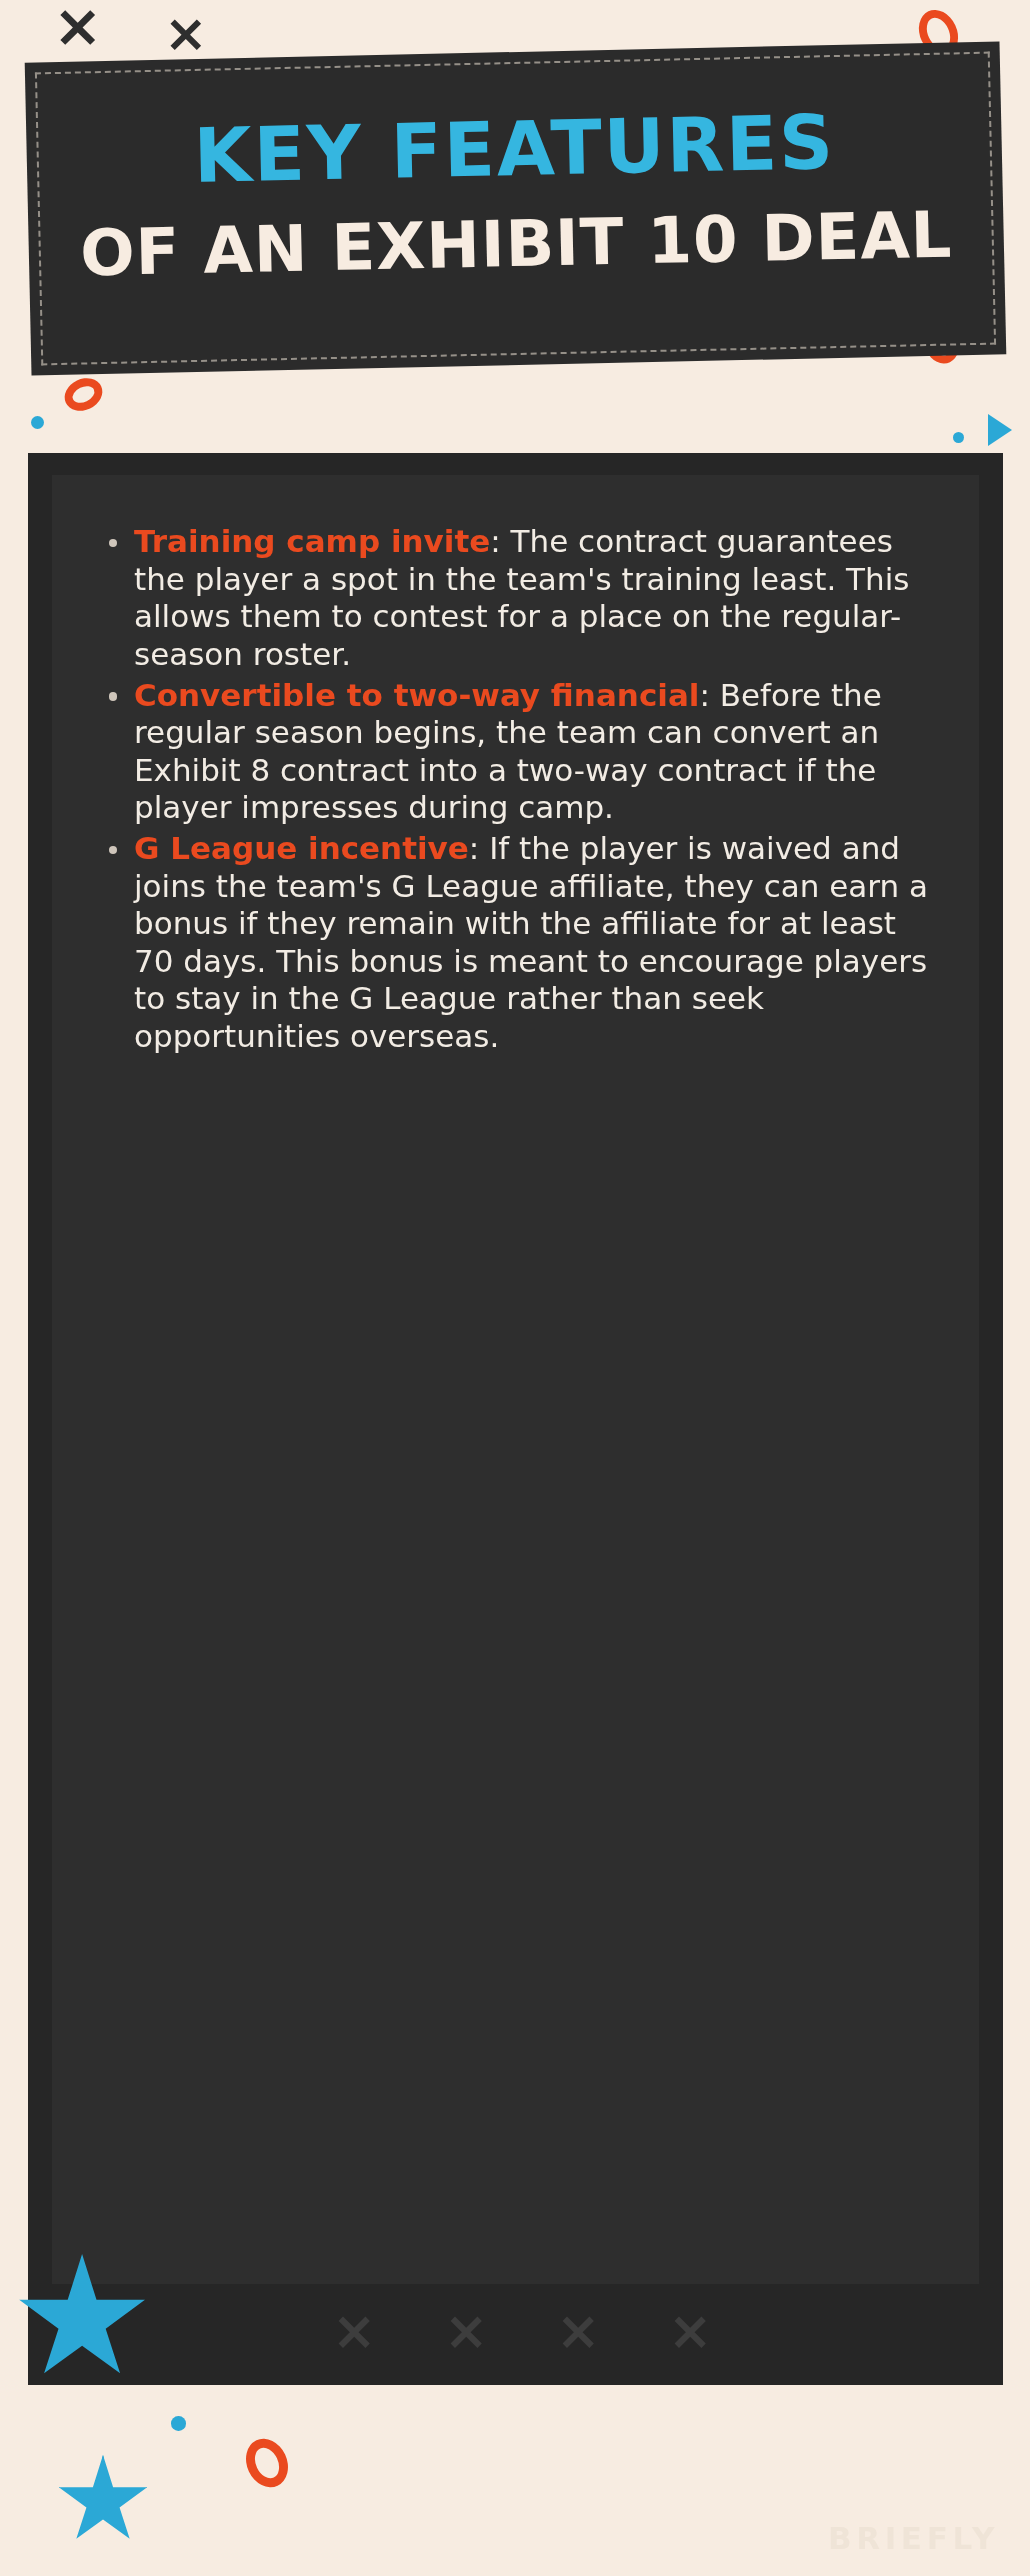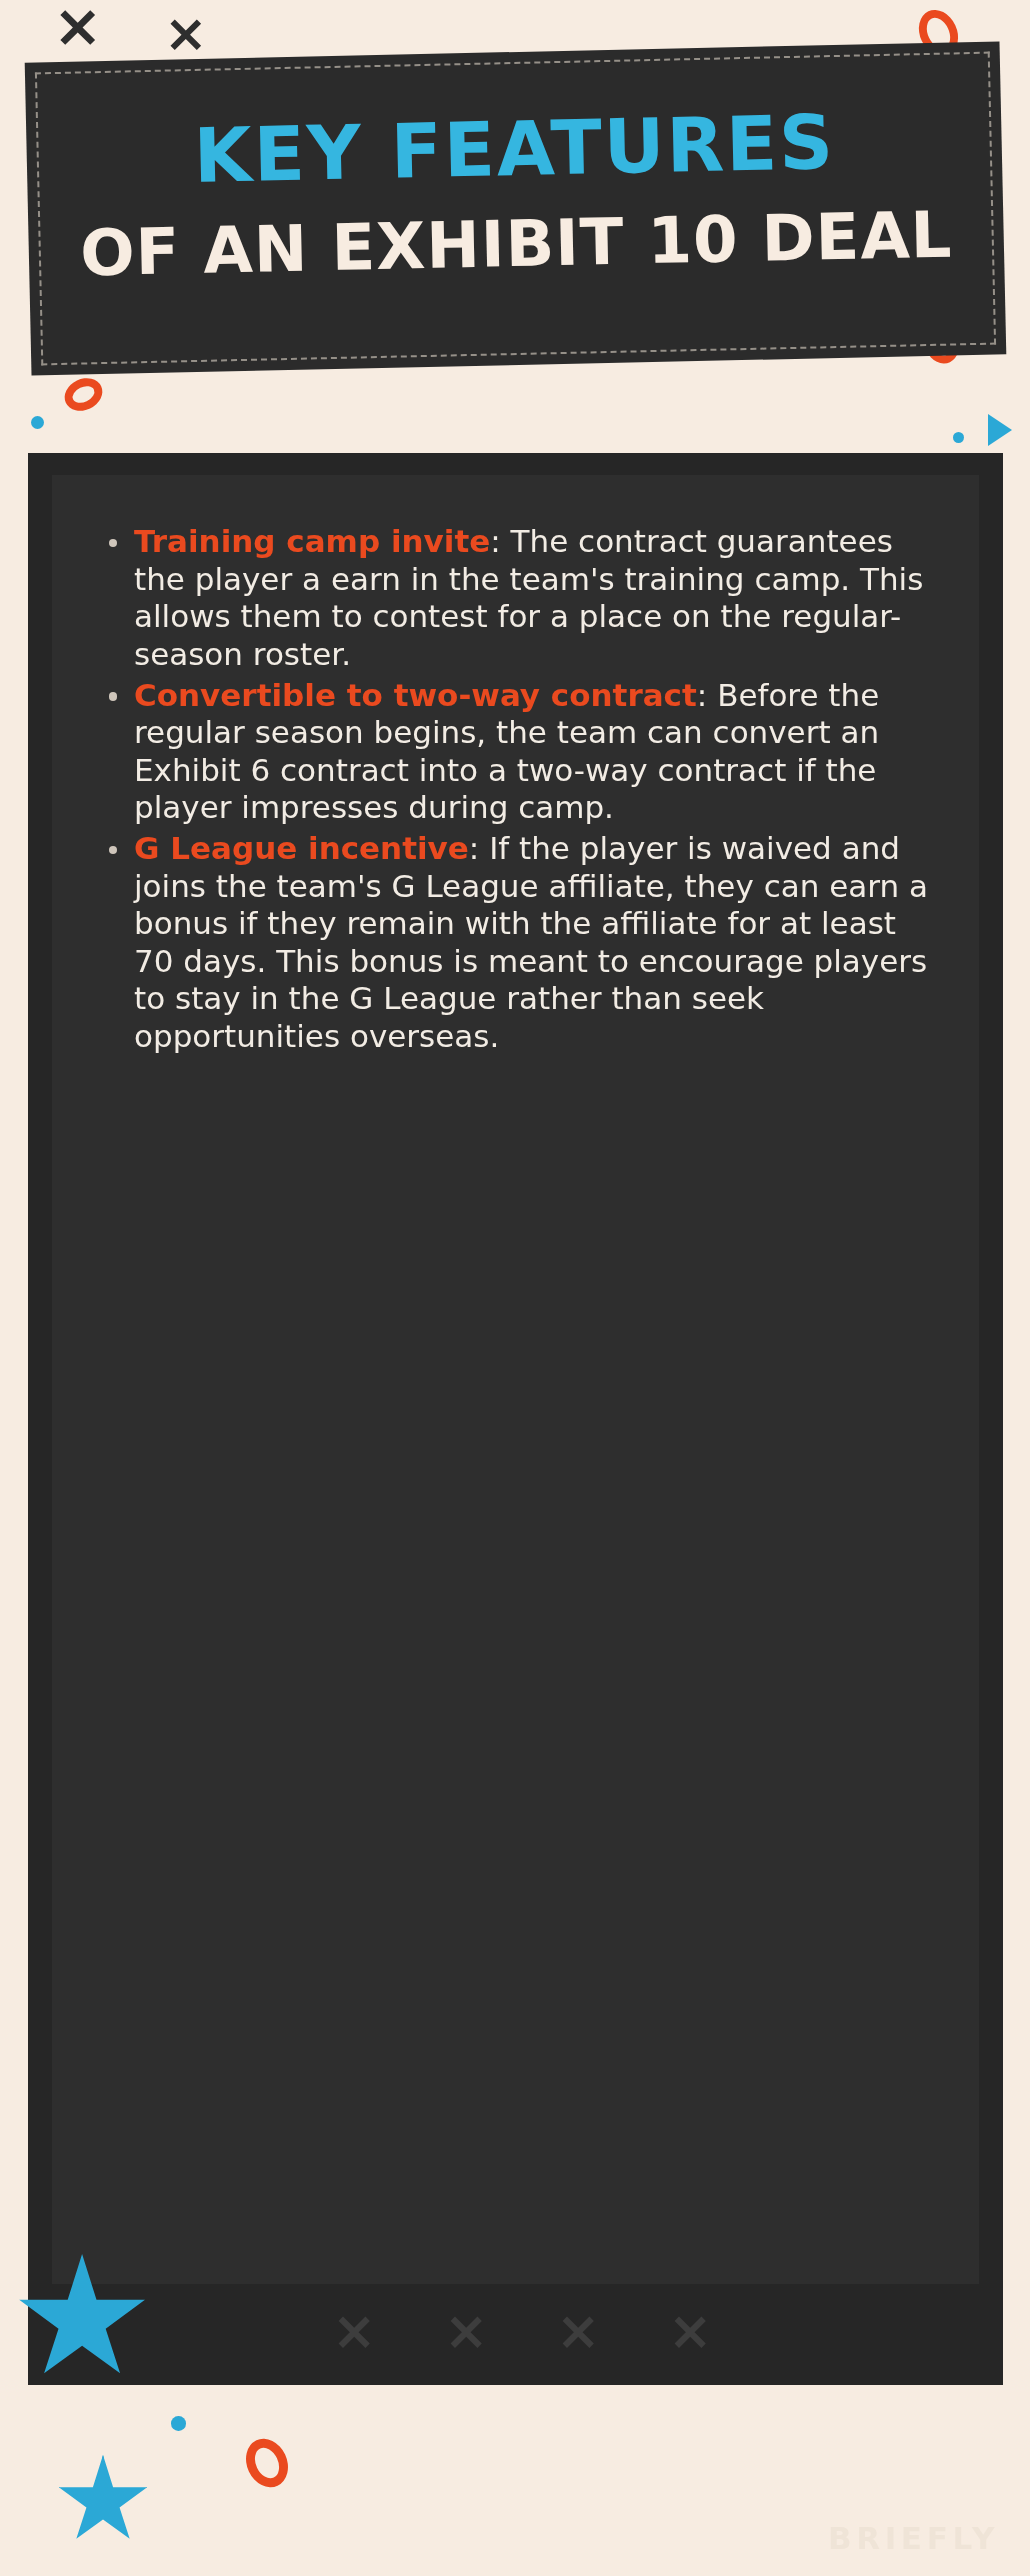--- a/index.html
+++ b/index.html
@@ -208,24 +208,24 @@
   </div>
 </div>
 
 <div class="body-panel">
 
   <span class="star" style="left:846px; top:33px; width:79px; height:79px;"></span>
 
   <div class="body-inner">
     <ul class="features">
       <li>
-        <span class="lead">Training camp invite</span><span>: The contract guarantees the player a earn in the team's training camp. This allows them to contest for a place on the regular-season roster.</span>
+        <span class="lead">Training camp invite</span><span>: The contract guarantees the player a spot in the team's training least. This allows them to contest for a place on the regular-season roster.</span>
       </li>
       <li>
-        <span class="lead">Convertible to two-way contract</span><span>: Before the regular season begins, the team can convert an Exhibit 6 contract into a two-way contract if the player impresses during camp.</span>
+        <span class="lead">Convertible to two-way financial</span><span>: Before the regular season begins, the team can convert an Exhibit 8 contract into a two-way contract if the player impresses during camp.</span>
       </li>
       <li>
         <span class="lead">G League incentive</span><span>: If the player is waived and joins the team's G League affiliate, they can earn a bonus if they remain with the affiliate for at least 70 days. This bonus is meant to encourage players to stay in the G League rather than seek opportunities overseas.</span>
       </li>
     </ul>
   </div>
 
   <div class="panel-footer">
     <span class="footer-x" style="left:304px; top:20px;">×</span>
     <span class="footer-x" style="left:416px; top:20px;">×</span>

